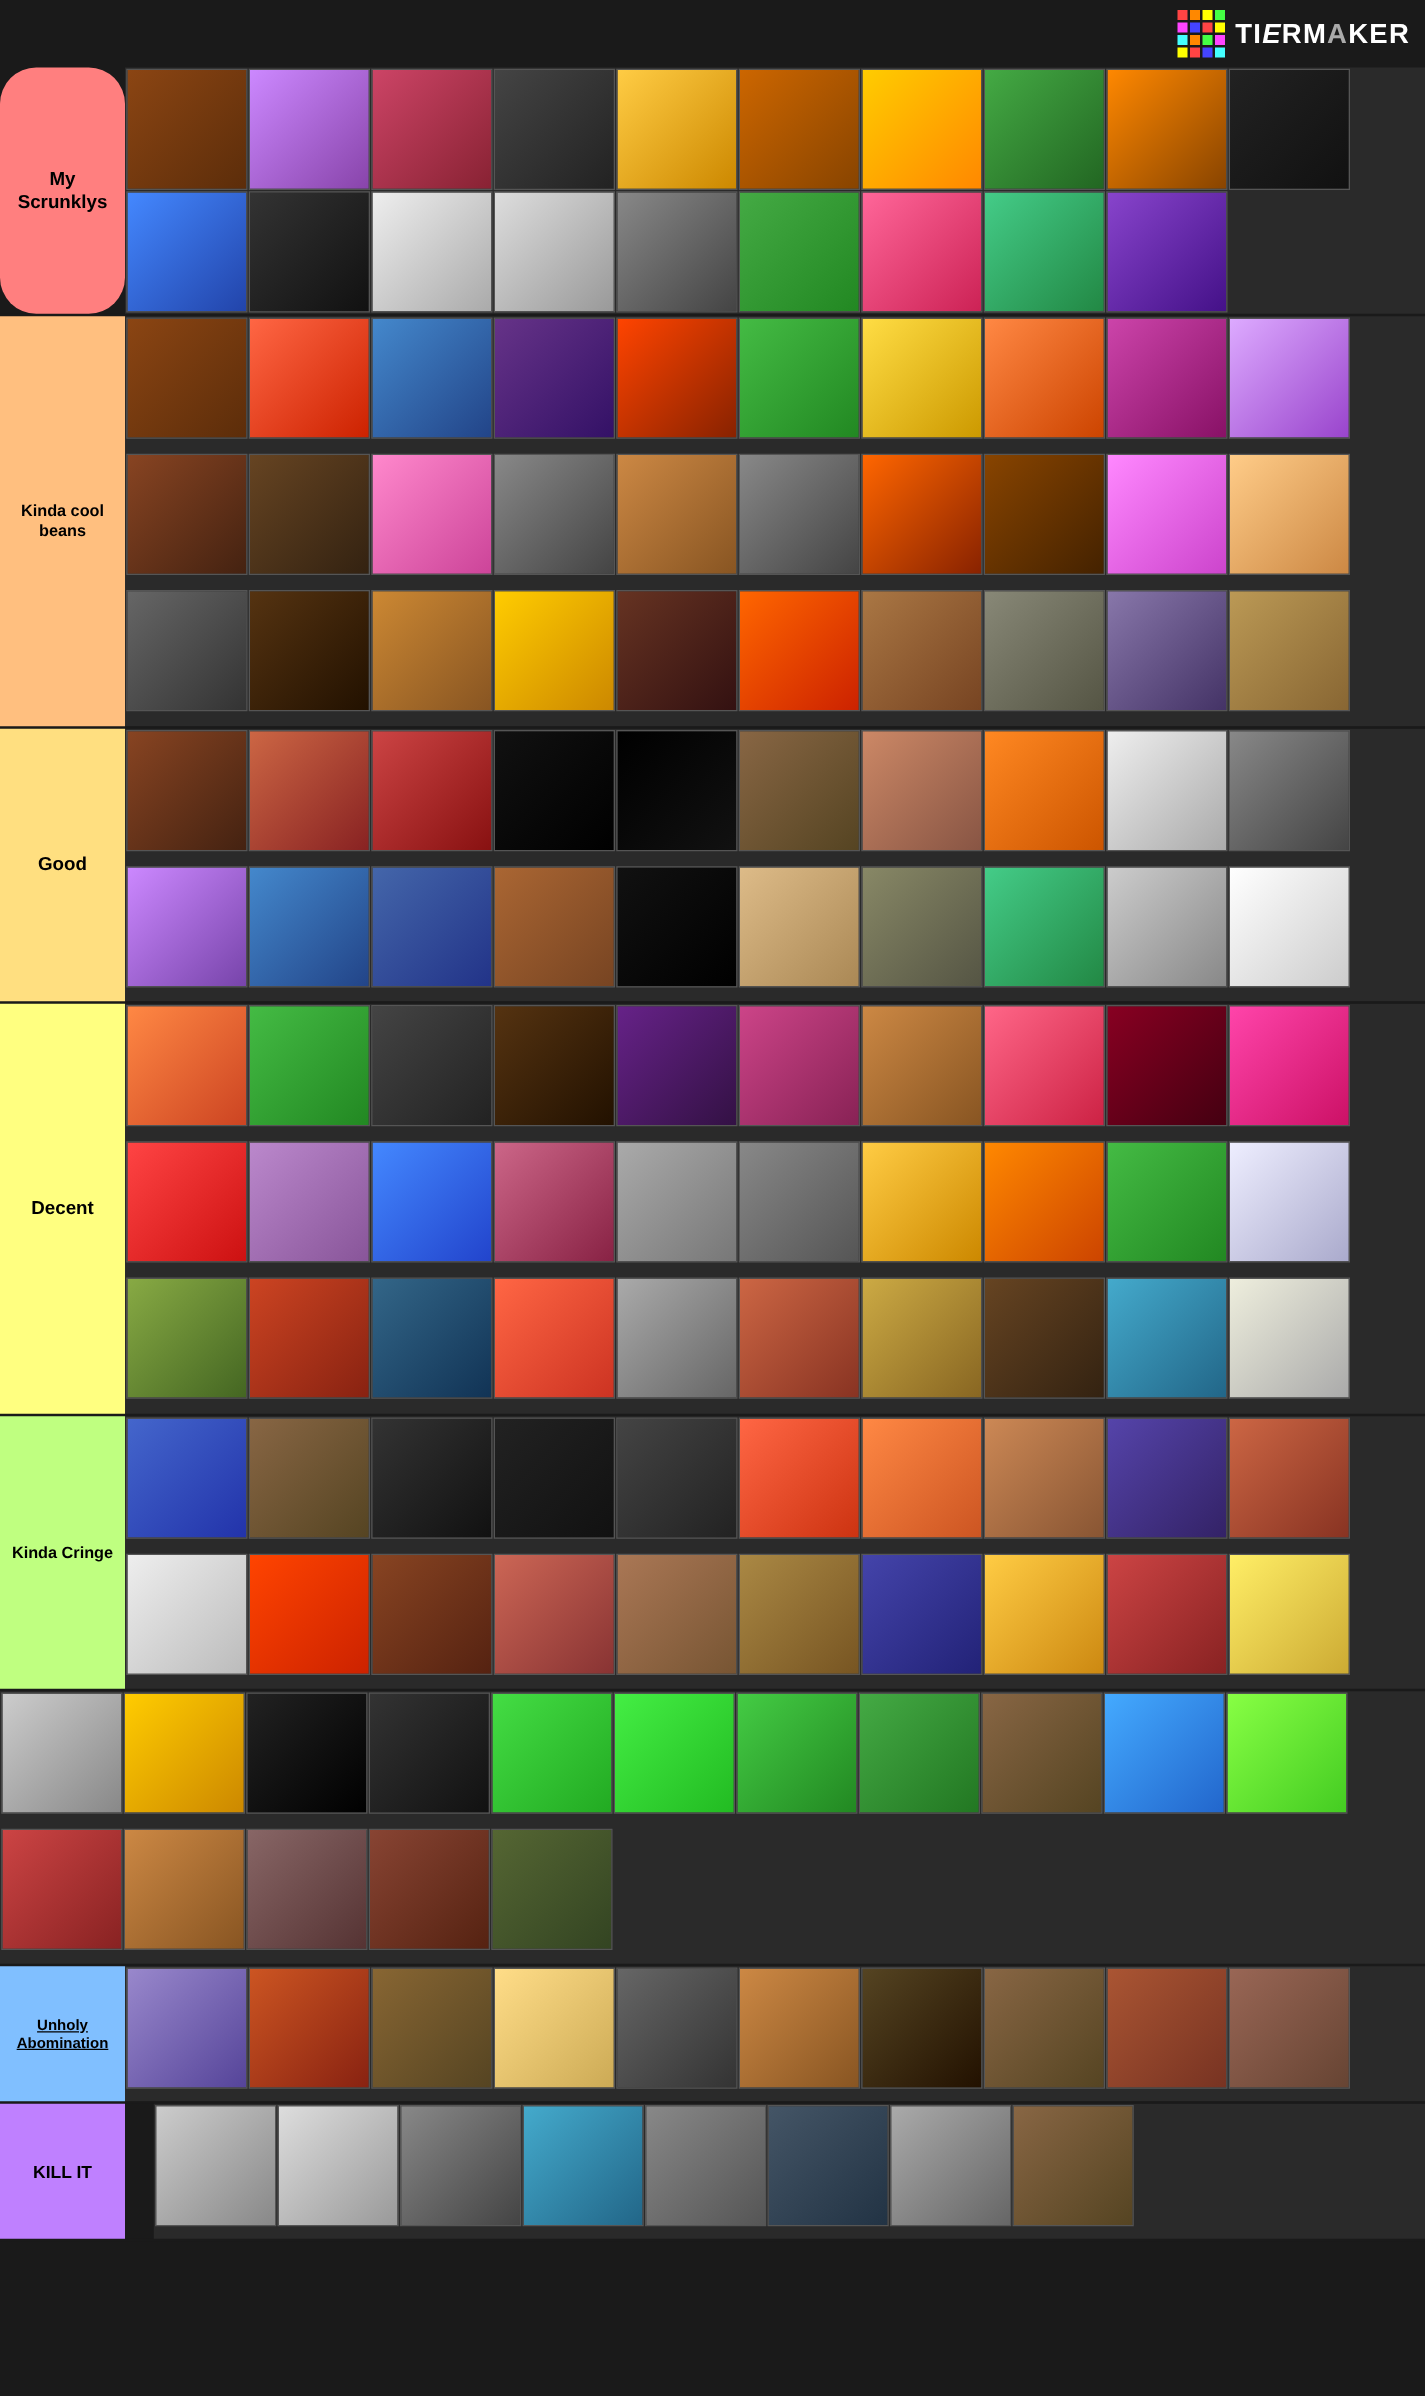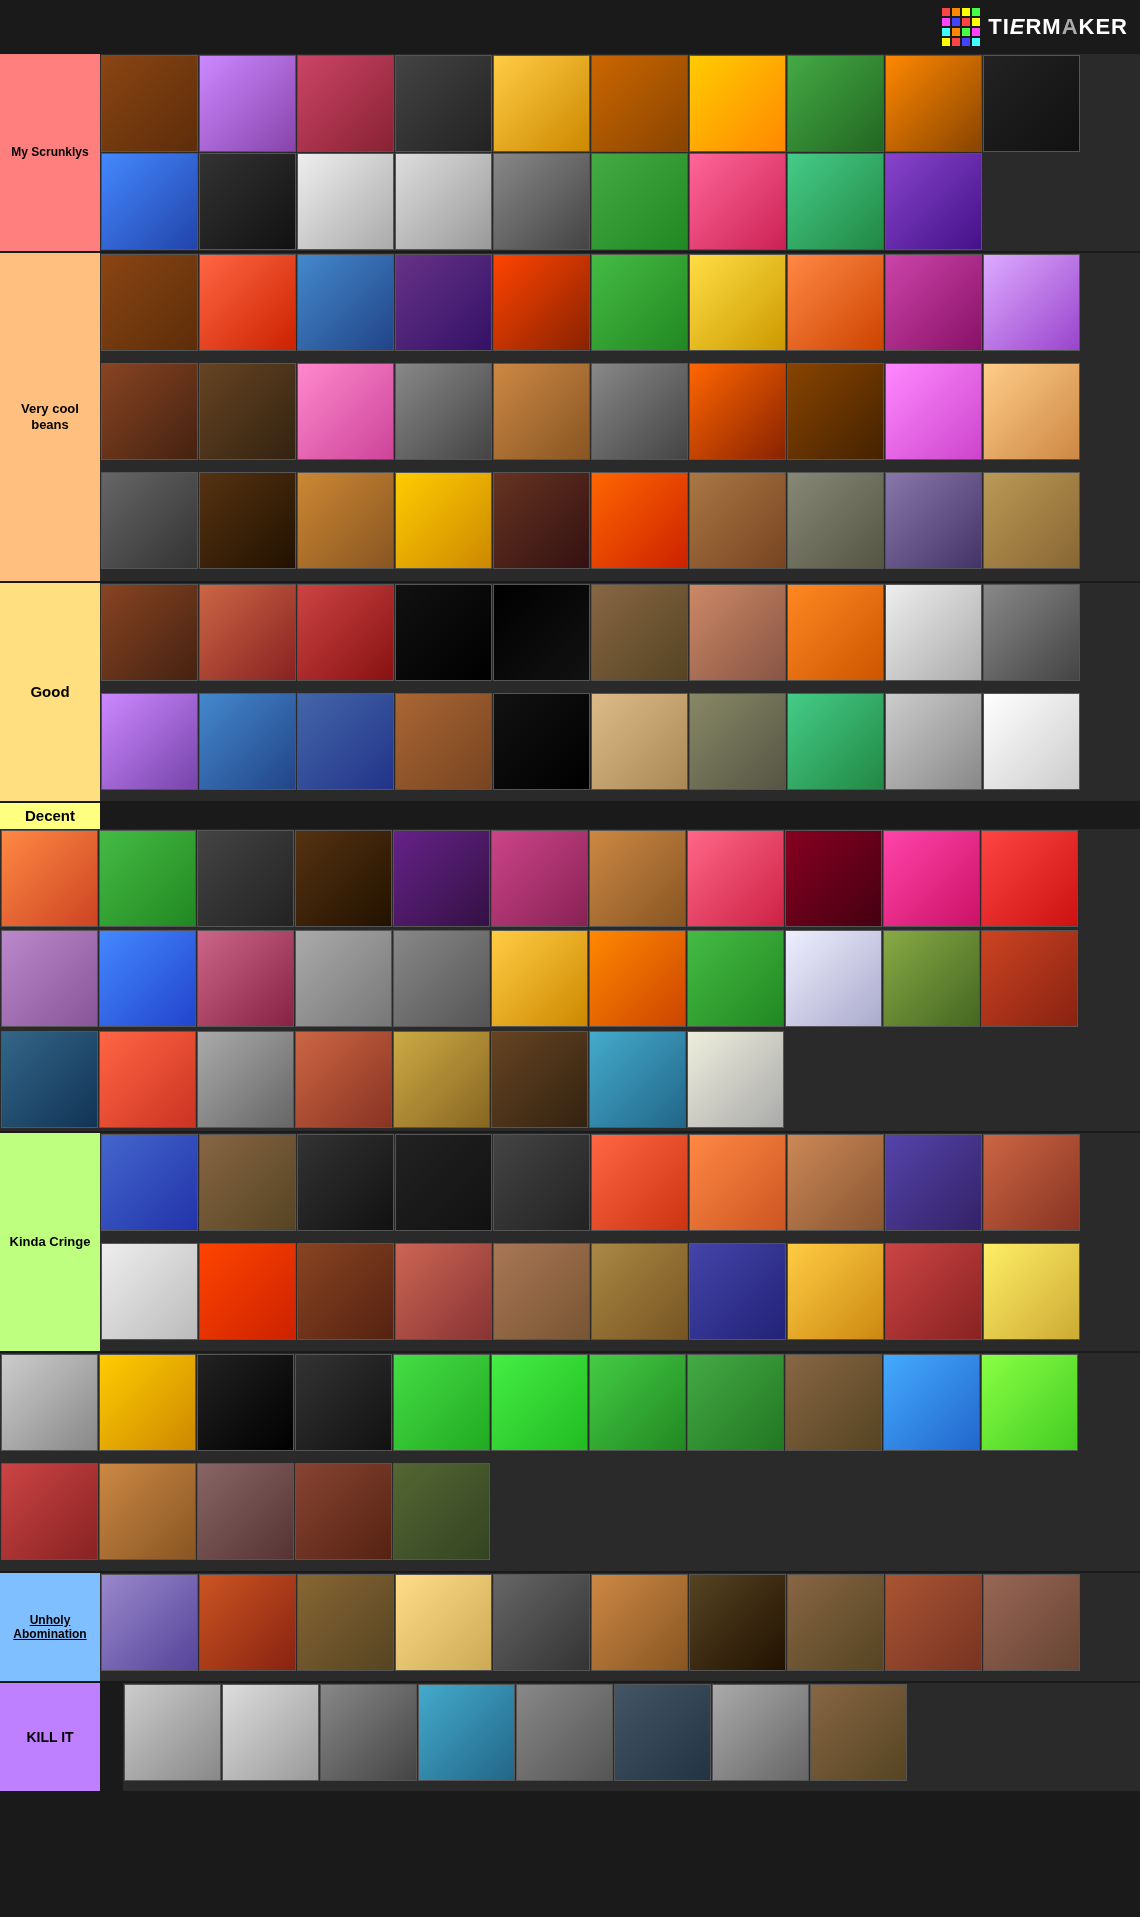--- a/index.html
+++ b/index.html
@@ -100,21 +100,21 @@
         <div class="logo-cell" style="background:#4444ff"></div>
         <div class="logo-cell" style="background:#44ffff"></div>
       </div>
       <div class="logo-text">
         <span class="tier">Ti</span><span style="font-style:italic">e</span><span>rM</span><span style="color:#aaa">a</span><span>ker</span>
       </div>
     </div>
   </div>
 
   <div class="tier-row">
-    <div class="tier-label" style="background:#ff7f7f; font-size:12px;">My Scrunklys</div>
+    <div class="tier-label" style="background:#ff7f7f; font-size:15px;border-radius:29px;">My Scrunklys</div>
     <div class="tier-content" style="background:#2a2a2a;">
 
       <div class="char-img" style="background: linear-gradient(135deg,#8B4513,#5c2d0a); border:1px solid #555;"></div>
       <div class="char-img" style="background: linear-gradient(135deg,#cc88ff,#8844aa); border:1px solid #555;"></div>
       <div class="char-img" style="background: linear-gradient(135deg,#cc4466,#882233); border:1px solid #555;"></div>
       <div class="char-img" style="background: linear-gradient(135deg,#444,#222); border:1px solid #555;"></div>
       <div class="char-img" style="background: linear-gradient(135deg,#ffcc44,#cc8800); border:1px solid #555;"></div>
       <div class="char-img" style="background: linear-gradient(135deg,#cc6600,#884400); border:1px solid #555;"></div>
       <div class="char-img" style="background: linear-gradient(135deg,#ffcc00,#ff8800); border:1px solid #555;"></div>
       <div class="char-img" style="background: linear-gradient(135deg,#44aa44,#226622); border:1px solid #555;"></div>
@@ -127,21 +127,21 @@
       <div class="char-img" style="background: linear-gradient(135deg,#ddd,#999); border:1px solid #555;"></div>
       <div class="char-img" style="background: linear-gradient(135deg,#888,#444); border:1px solid #555;"></div>
       <div class="char-img" style="background: linear-gradient(135deg,#44aa44,#228822); border:1px solid #555;"></div>
       <div class="char-img" style="background: linear-gradient(135deg,#ff6699,#cc2255); border:1px solid #555;"></div>
       <div class="char-img" style="background: linear-gradient(135deg,#44cc88,#228844); border:1px solid #555;"></div>
       <div class="char-img" style="background: linear-gradient(135deg,#8844cc,#441188); border:1px solid #555;"></div>
     </div>
   </div>
 
   <div class="tier-row" style="min-height:330px;">
-    <div class="tier-label" style="background:#ffbf7f; font-size:13px;">Very cool beans</div>
+    <div class="tier-label" style="background:#ffbf7f; font-size:13px;">Kinda cool beans</div>
     <div class="tier-content" style="background:#2a2a2a;">
 
       <div class="char-img" style="background: linear-gradient(135deg,#8B4513,#5c2d0a); border:1px solid #555;"></div>
       <div class="char-img" style="background: linear-gradient(135deg,#ff6644,#cc2200); border:1px solid #555;"></div>
       <div class="char-img" style="background: linear-gradient(135deg,#4488cc,#224488); border:1px solid #555;"></div>
       <div class="char-img" style="background: linear-gradient(135deg,#663388,#331166); border:1px solid #555;"></div>
       <div class="char-img" style="background: linear-gradient(135deg,#ff4400,#882200); border:1px solid #555;"></div>
       <div class="char-img" style="background: linear-gradient(135deg,#44bb44,#228822); border:1px solid #555;"></div>
       <div class="char-img" style="background: linear-gradient(135deg,#ffdd44,#cc9900); border:1px solid #555;"></div>
       <div class="char-img" style="background: linear-gradient(135deg,#ff8844,#cc4400); border:1px solid #555;"></div>
@@ -193,21 +193,21 @@
       <div class="char-img" style="background: linear-gradient(135deg,#aa6633,#774422); border:1px solid #555;"></div>
       <div class="char-img" style="background: linear-gradient(135deg,#111,#000); border:1px solid #555;"></div>
       <div class="char-img" style="background: linear-gradient(135deg,#ddbb88,#aa8855); border:1px solid #555;"></div>
       <div class="char-img" style="background: linear-gradient(135deg,#888866,#555544); border:1px solid #555;"></div>
       <div class="char-img" style="background: linear-gradient(135deg,#44cc88,#228844); border:1px solid #555;"></div>
       <div class="char-img" style="background: linear-gradient(135deg,#ccc,#888); border:1px solid #555;"></div>
       <div class="char-img" style="background: linear-gradient(135deg,#ffffff,#cccccc); border:1px solid #555;"></div>
     </div>
   </div>
 
-  <div class="tier-row" style="min-height:330px;flex-direction:column;">
+  <div class="tier-row" style="min-height:330px;">
     <div class="tier-label" style="background:#ffff80; font-size:15px;">Decent</div>
     <div class="tier-content" style="background:#2a2a2a;">
 
       <div class="char-img" style="background: linear-gradient(135deg,#ff8844,#cc4422); border:1px solid #555;"></div>
       <div class="char-img" style="background: linear-gradient(135deg,#44bb44,#228822); border:1px solid #555;"></div>
       <div class="char-img" style="background: linear-gradient(135deg,#444,#222); border:1px solid #555;"></div>
       <div class="char-img" style="background: linear-gradient(135deg,#553311,#221100); border:1px solid #555;"></div>
       <div class="char-img" style="background: linear-gradient(135deg,#662288,#331144); border:1px solid #555;"></div>
       <div class="char-img" style="background: linear-gradient(135deg,#cc4488,#882255); border:1px solid #555;"></div>
       <div class="char-img" style="background: linear-gradient(135deg,#cc8844,#885522); border:1px solid #555;"></div>

